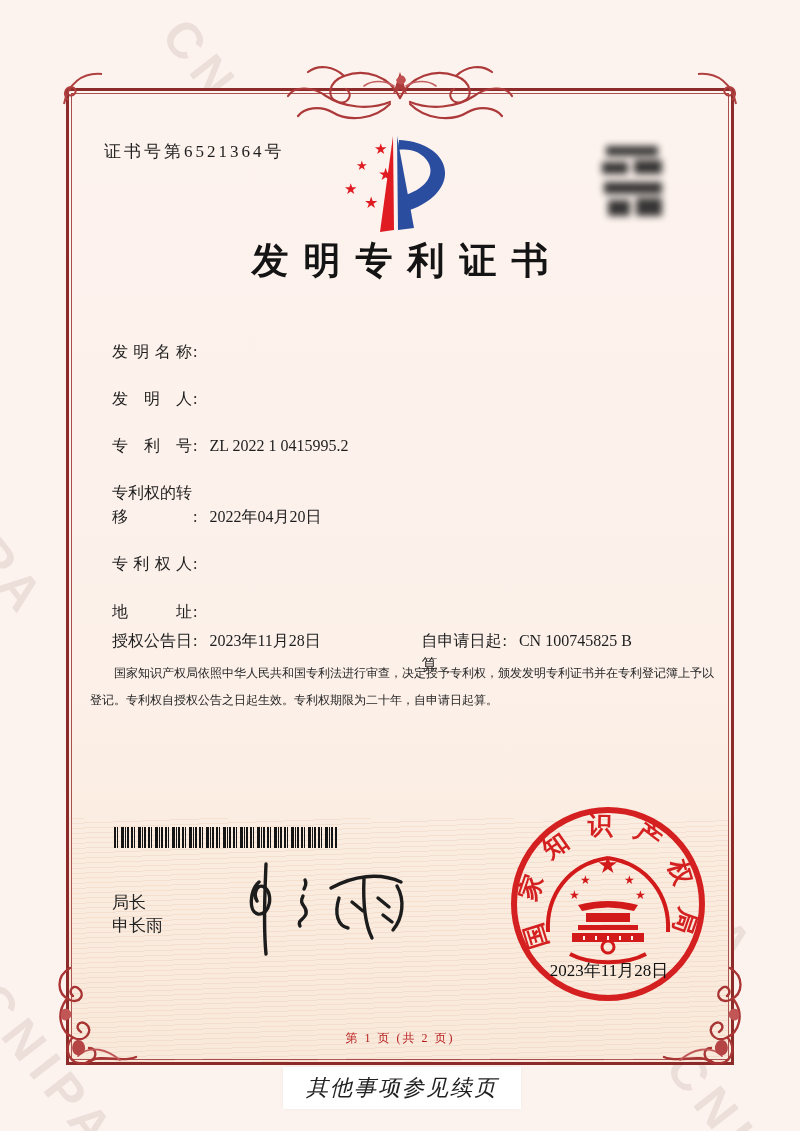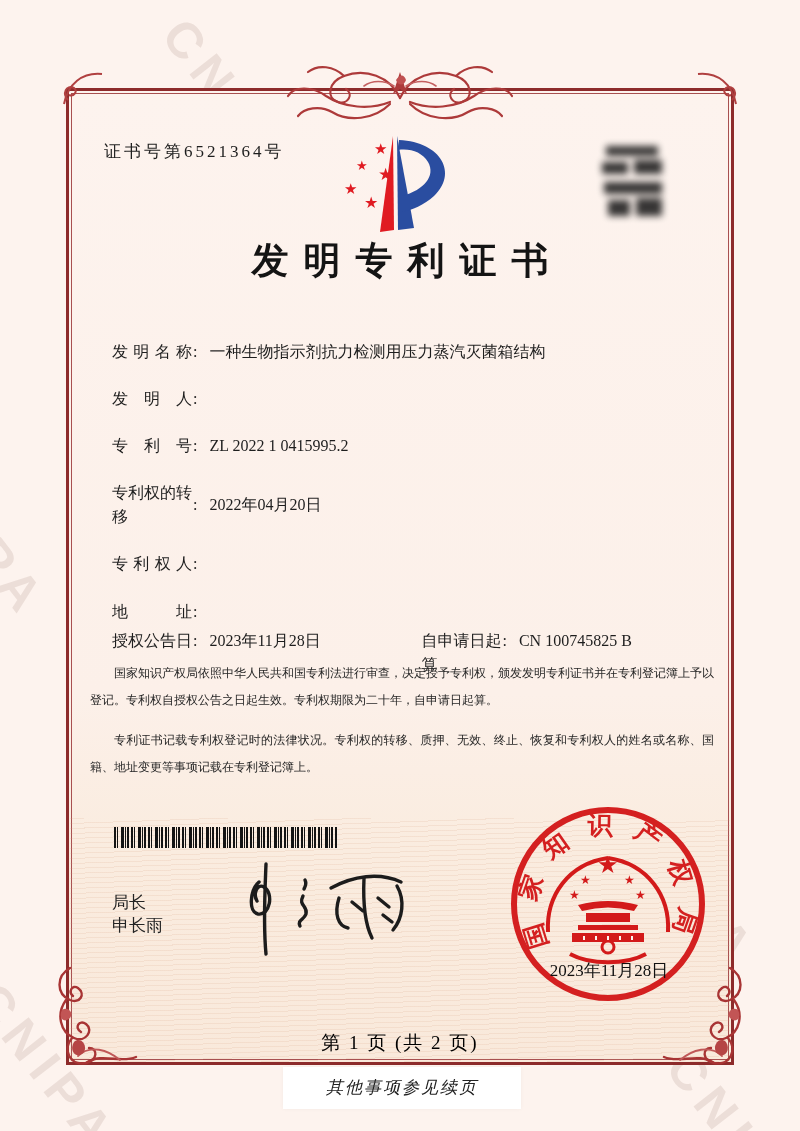--- a/index.html
+++ b/index.html
@@ -47,21 +47,21 @@
   .stamp-blur i:nth-child(3){left:36px;top:20px;width:28px;height:14px;}
   .stamp-blur i:nth-child(4){left:6px;top:42px;width:58px;height:12px;}
   .stamp-blur i:nth-child(5){left:10px;top:60px;width:22px;height:16px;}
   .stamp-blur i:nth-child(6){left:38px;top:58px;width:26px;height:18px;}
   .doc-title{
     position:absolute;left:0;right:0;top:236px;text-align:center;
     font-size:37px;font-weight:700;letter-spacing:15px;color:#141414;text-indent:15px;
   }
   
   .fields{position:absolute;left:112px;top:340px;width:566px;font-size:16px;color:#1e1e1e;}
-  .f-row{margin-bottom:23px;line-height:24px;display:flex;align-items:center;}
+  .f-row{margin-bottom:23px;line-height:24px;display:flex;align-items:flex-end;}
   .f-label{display:inline-block;width:80px;text-align:justify;text-align-last:justify;flex:none;}
   .f-colon{flex:none;margin:0 12px 0 1px;}
   .f-value{white-space:pre-line;}
   .f-row.addr{line-height:26px;margin-bottom:4px;}
   .grant-row{display:flex;line-height:24px;}
   .grant-date-value{width:150px;flex:none;}
   .grant-gap{width:62px;flex:none;}
   
   .paras{position:absolute;left:90px;top:660px;width:624px;font-size:12px;line-height:27px;color:#262626;}
   .paras p{margin:0 0 13px 0;text-indent:2em;text-align:justify;}
@@ -69,24 +69,24 @@
   .barcode{position:absolute;left:114px;top:827px;width:244px;height:21px;overflow:hidden;white-space:nowrap;font-size:0;}
   .barcode b{display:inline-block;height:21px;background:#141414;vertical-align:top;}
   
   .director{position:absolute;left:112px;top:891px;font-family:"Liberation Sans",sans-serif;
             font-size:17px;color:#242424;font-weight:500;}
   .director .name{}
   .signature{position:absolute;left:225px;top:858px;}
   
   .seal{position:absolute;left:508px;top:804px;}
   
-  .footer-page{position:absolute;left:0;right:0;top:1030px;text-align:center;font-size:19px;color:#000000;letter-spacing:2px;}
+  .footer-page{position:absolute;left:0;right:0;top:1030px;text-align:center;font-size:12px;color:#b91c1c;letter-spacing:2px;}
   .note-box{
     position:absolute;left:283px;top:1067px;width:238px;height:42px;background:#ffffff;
-    text-align:center;line-height:42px;font-size:17px;font-style:italic;color:#222;letter-spacing:2px;
+    text-align:center;line-height:42px;font-size:22px;font-style:italic;color:#222;letter-spacing:2px;
     box-shadow:0 0 4px rgba(0,0,0,0.04);
   }
   .ornament{position:absolute;pointer-events:none;}
   .o-top{left:260px;top:46px;}
   .o-bl{left:28px;top:966px;}
   .o-br{left:662px;top:966px;transform:scaleX(-1);}
   .o-tl{left:58px;top:62px;}
   .o-tr{left:696px;top:62px;transform:scaleX(-1);}
 </style>
 </head>
@@ -175,21 +175,20 @@
     <i></i>
     <i></i>
   </div>
 
 <div class="doc-title">发明专利证书</div>
 
 <div class="fields">
   <div class="f-row">
     <span class="f-label">发明名称</span>
       <span class="f-colon">:</span>
-    <span class="f-value">一种生物指示剂抗力检测用压力蒸汽灭菌箱结构</span>
   </div>
   <div class="f-row">
     <span class="f-label">发明人</span>
       <span class="f-colon">:</span>
   </div>
   <div class="f-row">
     <span class="f-label">专利号</span>
       <span class="f-colon">:</span>
     <span class="f-value">ZL 2022 1 0415995.2</span>
   </div>
@@ -212,21 +211,20 @@
     <span class="grant-date-value">2023年11月28日</span>
     <span class="grant-gap"></span>
     <span class="f-label">自申请日起算</span>
       <span class="f-colon">:</span>
     <span>CN 100745825 B</span>
   </div>
 </div>
 
 <div class="paras">
   <p>国家知识产权局依照中华人民共和国专利法进行审查，决定授予专利权，颁发发明专利证书并在专利登记簿上予以登记。专利权自授权公告之日起生效。专利权期限为二十年，自申请日起算。</p>
-  <p>专利证书记载专利权登记时的法律状况。专利权的转移、质押、无效、终止、恢复和专利权人的姓名或名称、国籍、地址变更等事项记载在专利登记簿上。</p>
 </div>
 
 <div class="barcode" id="barcode"><b style="width:2px;margin-right:1px"></b><b style="width:1px;margin-right:3px"></b><b style="width:3px;margin-right:1px"></b><b style="width:1px;margin-right:1px"></b><b style="width:2px;margin-right:2px"></b><b style="width:2px;margin-right:1px"></b><b style="width:1px;margin-right:3px"></b><b style="width:3px;margin-right:1px"></b><b style="width:1px;margin-right:1px"></b><b style="width:2px;margin-right:2px"></b><b style="width:2px;margin-right:1px"></b><b style="width:1px;margin-right:3px"></b><b style="width:3px;margin-right:1px"></b><b style="width:1px;margin-right:1px"></b><b style="width:2px;margin-right:2px"></b><b style="width:2px;margin-right:1px"></b><b style="width:1px;margin-right:3px"></b><b style="width:3px;margin-right:1px"></b><b style="width:1px;margin-right:1px"></b><b style="width:2px;margin-right:2px"></b><b style="width:2px;margin-right:1px"></b><b style="width:1px;margin-right:3px"></b><b style="width:3px;margin-right:1px"></b><b style="width:1px;margin-right:1px"></b><b style="width:2px;margin-right:2px"></b><b style="width:2px;margin-right:1px"></b><b style="width:1px;margin-right:3px"></b><b style="width:3px;margin-right:1px"></b><b style="width:1px;margin-right:1px"></b><b style="width:2px;margin-right:2px"></b><b style="width:2px;margin-right:1px"></b><b style="width:1px;margin-right:3px"></b><b style="width:3px;margin-right:1px"></b><b style="width:1px;margin-right:1px"></b><b style="width:2px;margin-right:2px"></b><b style="width:2px;margin-right:1px"></b><b style="width:1px;margin-right:3px"></b><b style="width:3px;margin-right:1px"></b><b style="width:1px;margin-right:1px"></b><b style="width:2px;margin-right:2px"></b><b style="width:2px;margin-right:1px"></b><b style="width:1px;margin-right:3px"></b><b style="width:3px;margin-right:1px"></b><b style="width:1px;margin-right:1px"></b><b style="width:2px;margin-right:2px"></b><b style="width:2px;margin-right:1px"></b><b style="width:1px;margin-right:3px"></b><b style="width:3px;margin-right:1px"></b><b style="width:1px;margin-right:1px"></b><b style="width:2px;margin-right:2px"></b><b style="width:2px;margin-right:1px"></b><b style="width:1px;margin-right:3px"></b><b style="width:3px;margin-right:1px"></b><b style="width:1px;margin-right:1px"></b><b style="width:2px;margin-right:2px"></b><b style="width:2px;margin-right:1px"></b><b style="width:1px;margin-right:3px"></b><b style="width:3px;margin-right:1px"></b><b style="width:1px;margin-right:1px"></b><b style="width:2px;margin-right:2px"></b><b style="width:2px;margin-right:1px"></b><b style="width:1px;margin-right:3px"></b><b style="width:3px;margin-right:1px"></b><b style="width:1px;margin-right:1px"></b><b style="width:2px;margin-right:2px"></b><b style="width:2px;margin-right:1px"></b></div>
 
 <div class="director">
   <div>局长</div>
   <div class="name">申长雨</div>
 </div>
 
 <svg class="signature" width="198" height="108" viewBox="0 0 198 108">

